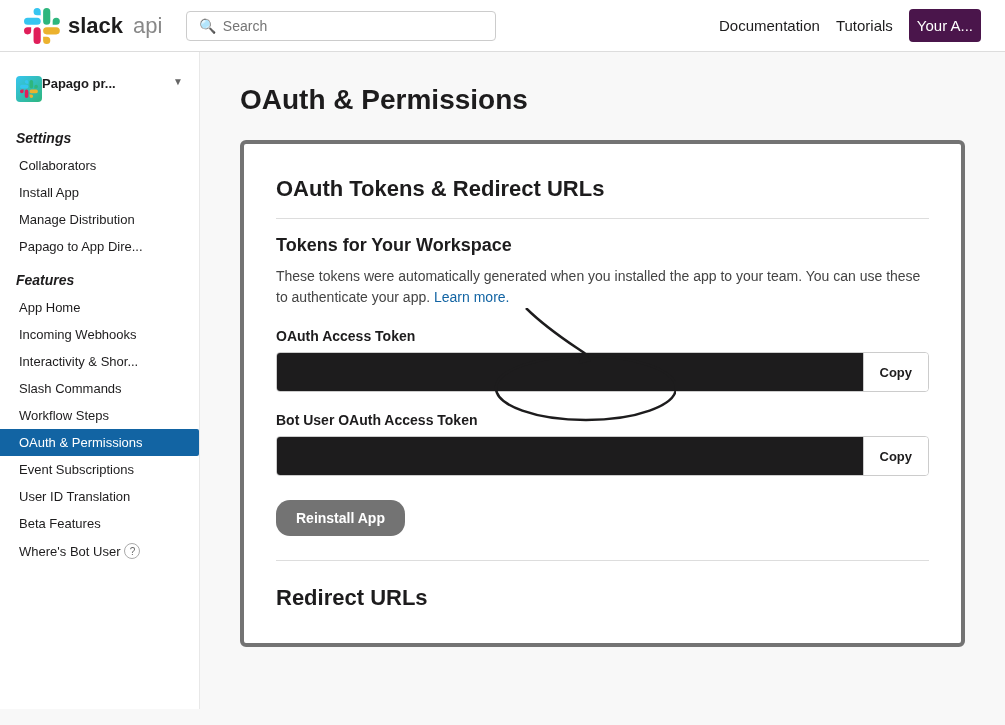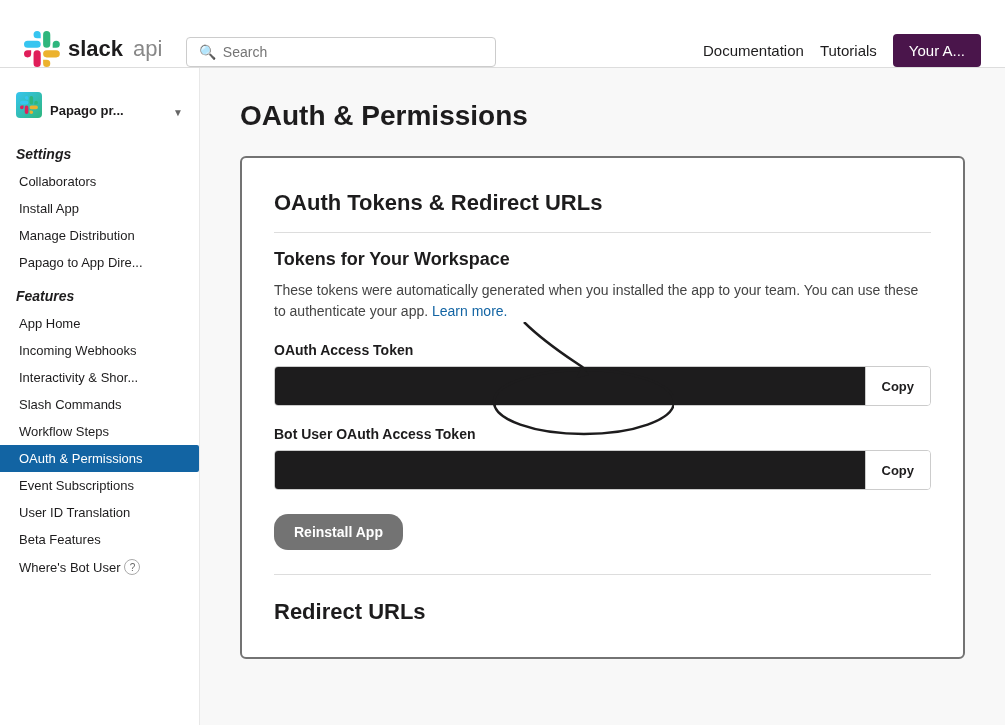--- a/index.html
+++ b/index.html
@@ -1,25 +1,25 @@
 <!DOCTYPE html>
 <html><head>
   <meta charset="utf-8">
   <style>
     * { box-sizing: border-box; margin: 0; padding: 0; }
     body { font-family: -apple-system, BlinkMacSystemFont, 'Segoe UI', sans-serif; background: #f8f8f8; color: #1d1c1d; font-size: 14px; }
 
     
     .header {
       display: flex;
-      align-items: flex-end;
+      align-items: center;
       background: #fff;
       border-bottom: 1px solid #ddd;
       padding: 0 24px;
-      height: 68px;
+      height: 52px;
       gap: 24px;
     }
     .logo-area {
       display: flex;
       align-items: center;
       gap: 8px;
       text-decoration: none;
     }
     .logo-icon {
       width: 36px;
@@ -51,21 +51,21 @@
       margin-left: auto;
     }
     .header-nav a {
       text-decoration: none;
       color: #1d1c1d;
       font-size: 15px;
     }
     .your-apps-btn {
       background: #4a154b;
       color: #fff !important;
-      padding: 8px 16px;
+      padding: 8px 8px;
       border-radius: 4px;
       font-size: 15px;
     }
 
     
     .layout {
       display: flex;
       min-height: calc(100vh - 68px);
     }
 
@@ -73,22 +73,21 @@
     .sidebar {
       width: 200px;
       min-width: 200px;
       background: #fff;
       border-right: 1px solid #e8e8e8;
       padding: 16px 0;
       overflow-y: auto;
     }
     .app-selector {
       display: flex;
-      align-items: flex-end;
-      gap: 8px;
+      align-items: flex-start;
       padding: 8px 16px 16px;
       cursor: pointer;
     }
     .app-icon {
       width: 26px;
       height: 26px;
       border-radius: 4px;
       background: linear-gradient(135deg, #36c5f0, #2eb67d);
       display: flex;
       align-items: center;
@@ -135,21 +134,21 @@
     }
     .page-title {
       font-size: 28px;
       font-weight: 700;
       color: #1d1c1d;
       margin-bottom: 24px;
     }
 
     .card {
       background: #fff;
-      border: 2px solid #737373;
+      border: 4px solid #737373;
       border-radius: 6px;
       padding: 32px;
       max-width: 780px;
     }
     .card-section-title {
       font-size: 22px;
       font-weight: 700;
       color: #1d1c1d;
       margin-bottom: 16px;
       padding-bottom: 16px;

